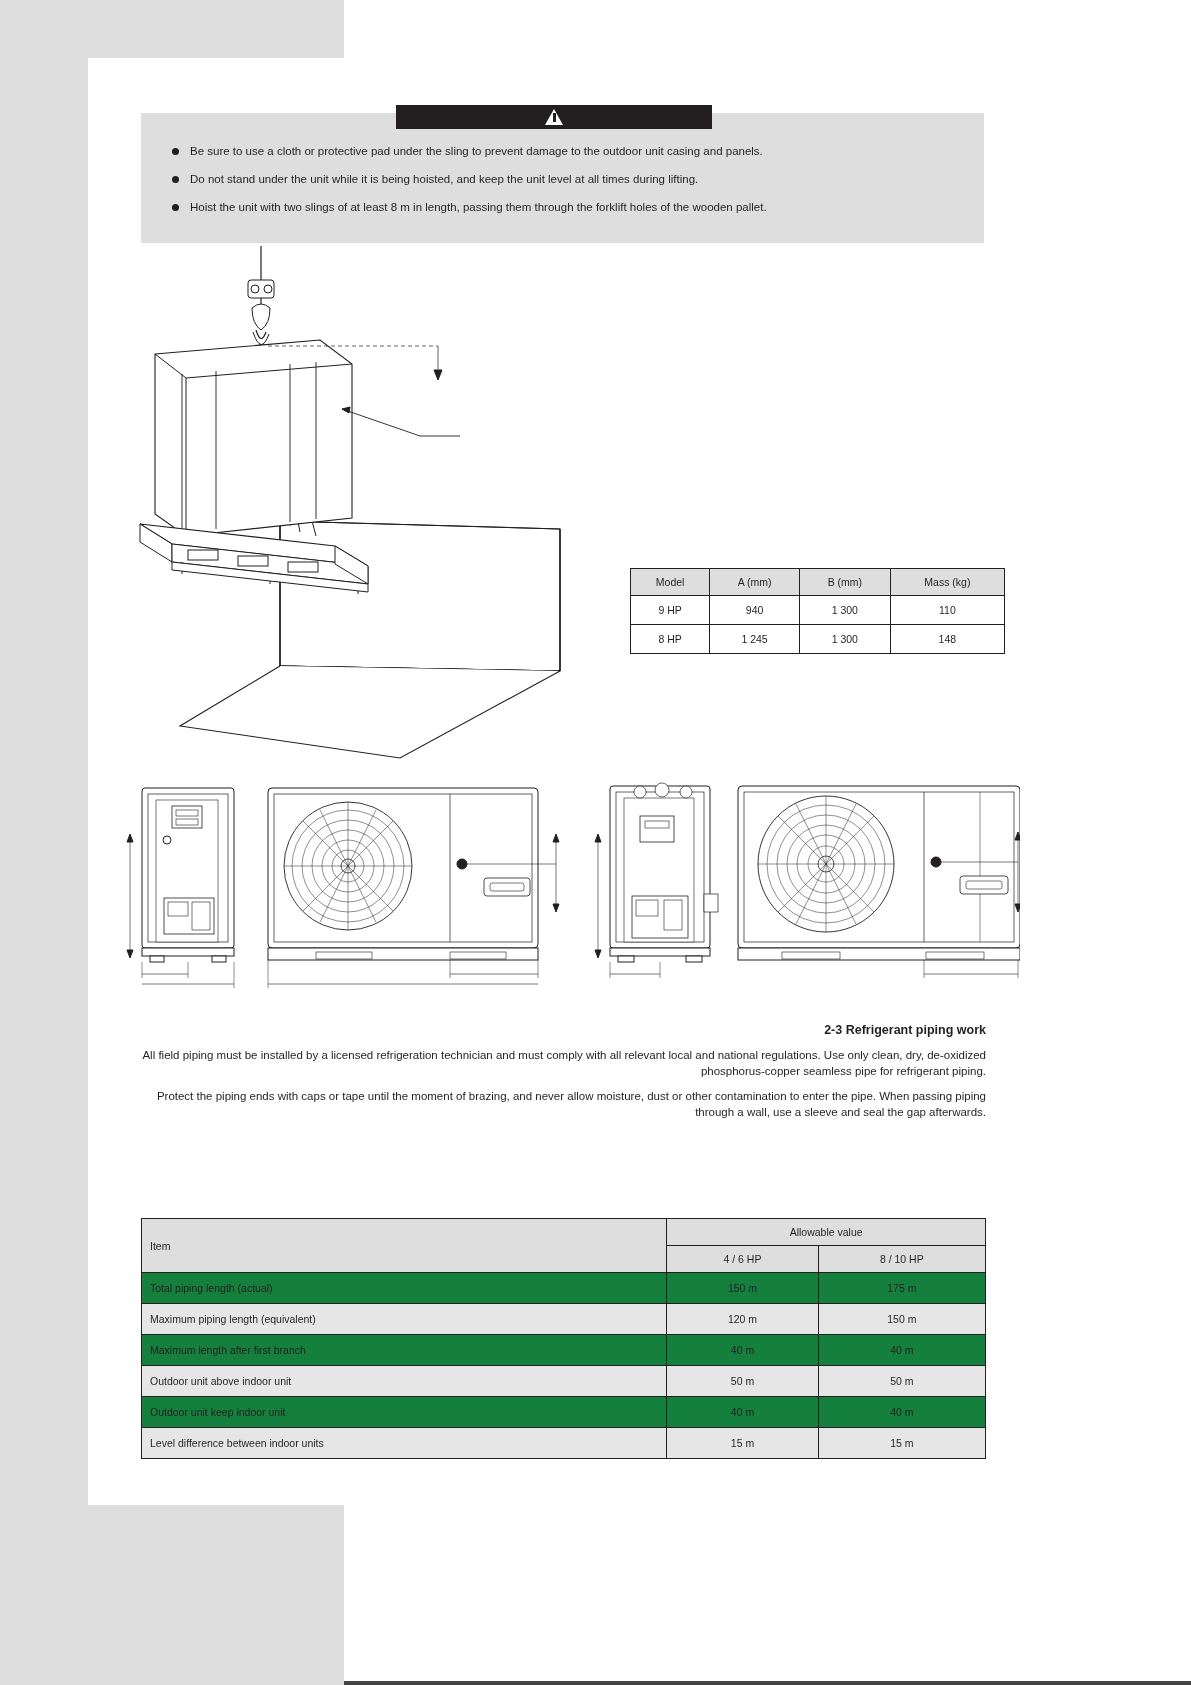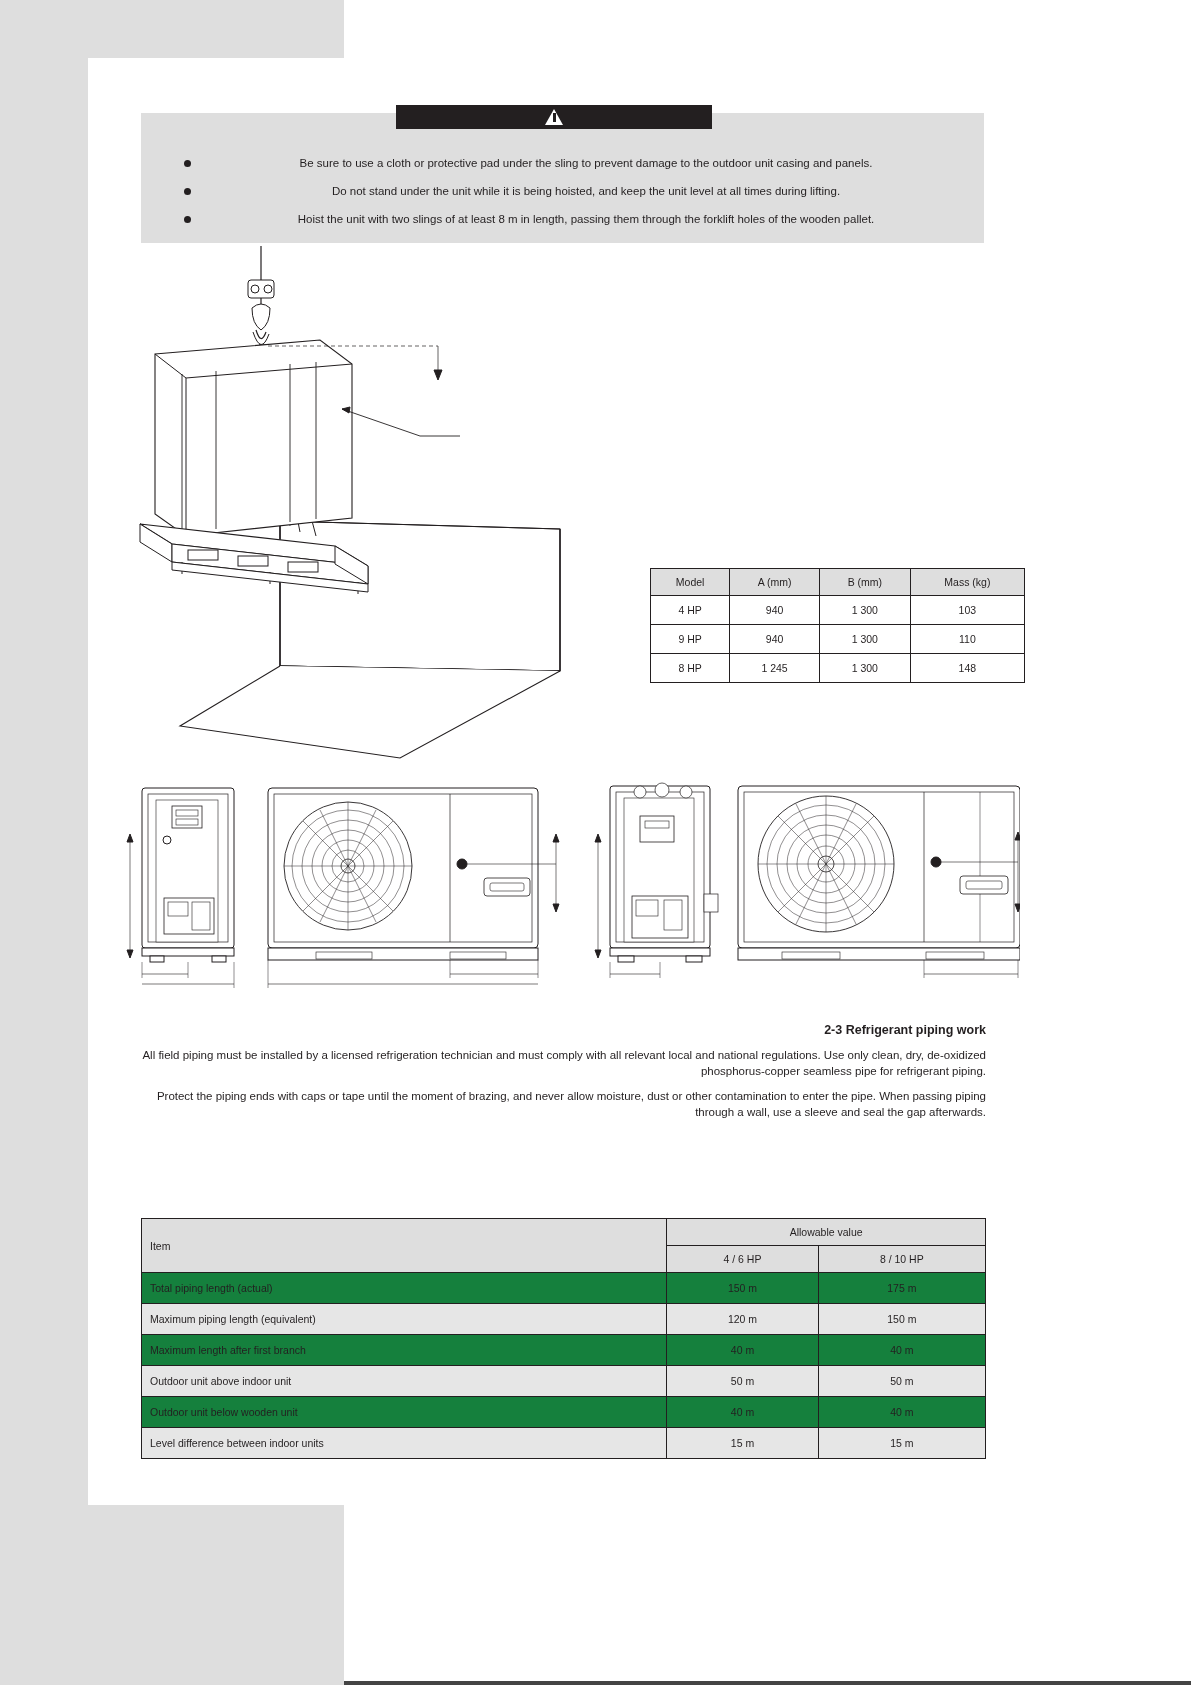--- a/index.html
+++ b/index.html
@@ -86,24 +86,23 @@
     top: 4px;
     width: 3px;
     height: 9px;
     background: #231f20;
   }
   .caution-list {
     position: absolute;
     left: 164px;
     top: 140px;
     width: 790px;
-    margin: 16px;
+    margin: 4px;
     padding: 0;
     list-style: none;
-    text-align: center;
   }
   .caution-list li {
     position: relative;
     font-size: 11.5px;
     color: #231f20;
     line-height: 14px;
     min-height: 28px;
     padding-left: 22px;
   }
   .caution-list li:before {
@@ -128,21 +127,20 @@
 
   
   .spec-table {
     position: absolute;
     left: 630px;
     top: 568px;
     width: 375px;
     border-collapse: collapse;
     font-size: 10.5px;
     color: #231f20;
-    margin-left: 20px;
   }
   .spec-table td, .spec-table th {
     border: 1px solid #231f20;
     height: 28px;
     padding: 0 5px;
     text-align: center;
     font-weight: normal;
     vertical-align: middle;
   }
   .spec-table thead td {
@@ -294,26 +292,20 @@
   <table class="spec-table">
     <thead>
       <tr>
         <td>Model</td>
         <td>A (mm)</td>
         <td>B (mm)</td>
         <td>Mass (kg)</td>
       </tr>
     </thead>
     <tbody>
-      <tr>
-        <td>4 HP</td>
-        <td>940</td>
-        <td>1 300</td>
-        <td>103</td>
-      </tr>
       <tr>
         <td>9 HP</td>
         <td>940</td>
         <td>1 300</td>
         <td>110</td>
       </tr>
       <tr>
         <td>8 HP</td>
         <td>1 245</td>
         <td>1 300</td>
@@ -490,21 +482,21 @@
         <td class="lead">Maximum length after first branch</td>
         <td>40 m</td>
         <td>40 m</td>
       </tr>
       <tr class="alt">
         <td class="lead">Outdoor unit above indoor unit</td>
         <td>50 m</td>
         <td>50 m</td>
       </tr>
       <tr class="plain">
-        <td class="lead">Outdoor unit below wooden unit</td>
+        <td class="lead">Outdoor unit keep indoor unit</td>
         <td>40 m</td>
         <td>40 m</td>
       </tr>
       <tr class="alt">
         <td class="lead">Level difference between indoor units</td>
         <td>15 m</td>
         <td>15 m</td>
       </tr>
     </tbody>
   </table>

